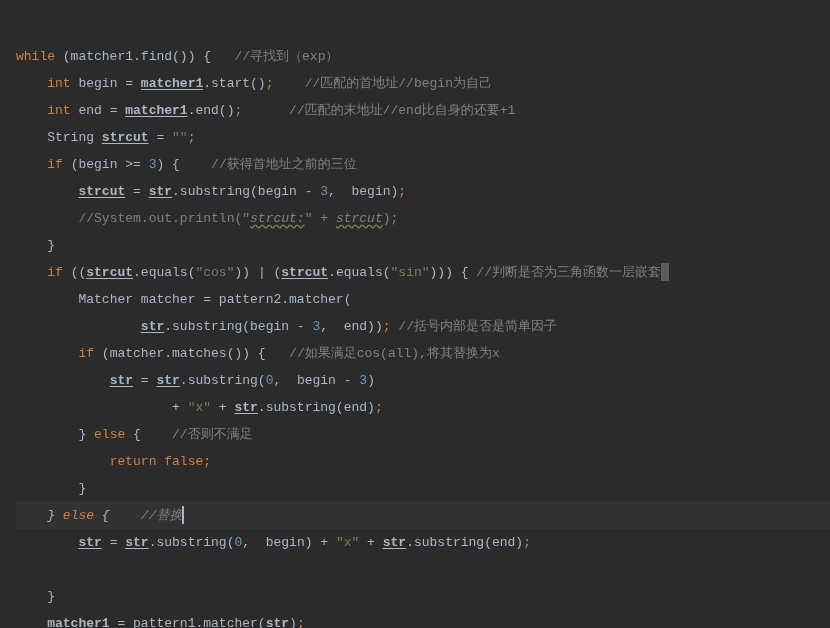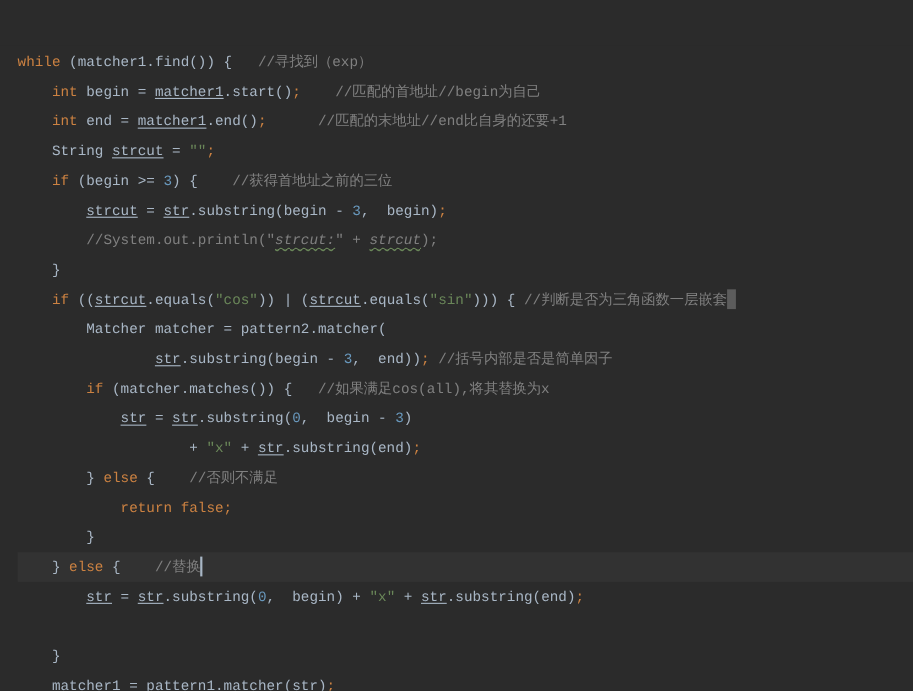--- a/index.html
+++ b/index.html
@@ -23,27 +23,28 @@
       position: relative;
       margin-top: 41px;
     }
     .line {
       height: 27px;
       line-height: 27px;
       position: relative;
     }
     .line.hl {
       background: #323232;
+      font-style: italic;
     }
     .kw { color: #cc8242; }
     .ident { color: #a9b7c6; }
     .comment { color: #808080; }
     .string { color: #6a8759; }
     .num { color: #6897bb; }
-    .underline { text-decoration: underline; text-decoration-color: #a9b7c6; text-underline-offset: 2px; }
+    .underline { text-decoration: underline; text-decoration-color: #a9b7c6; text-underline-offset: 2px; font-weight: bold; }
     .wavy { text-decoration: underline wavy #6a8759; text-underline-offset: 2px; font-style: italic; }
     .punct { color: #a9b7c6; }
     .caret {
       display: inline-block;
       width: 2px;
       height: 18px;
       background: #a9b7c6;
       vertical-align: middle;
       margin-bottom: 2px;
     }

